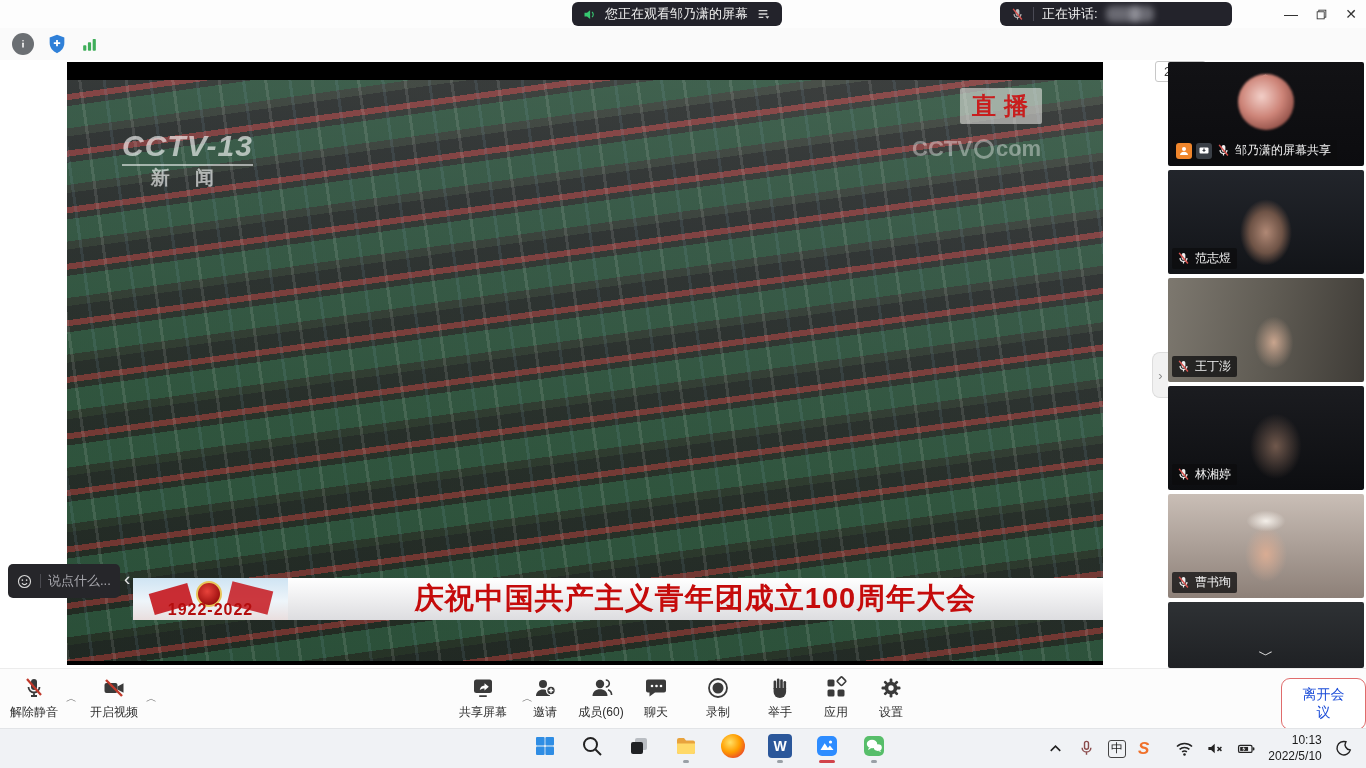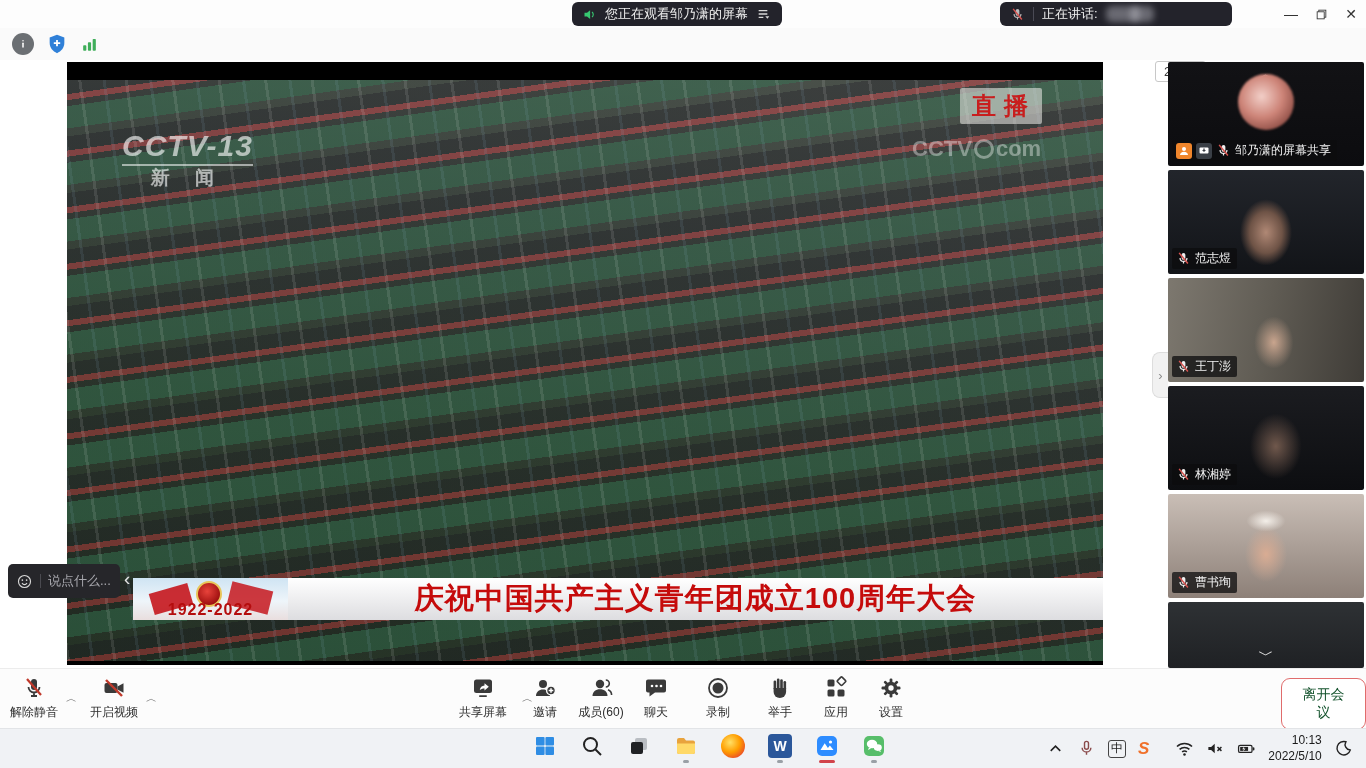--- a/index.html
+++ b/index.html
@@ -83,21 +83,21 @@
   .toolbar { left:0; top:668px; width:1366px; height:60px; background:#fcfcfc; border-top:1px solid #ececec; }
   .tbtn { position:absolute; top:676px; display:flex; flex-direction:column; align-items:center; gap:4px;
           color:#2e2e2e; font-size:12px; white-space:nowrap; }
   .tbtn svg { width:24px; height:24px; }
   .tchev { position:absolute; top:691px; color:#666; font-size:11px; }
   .ime-box { left:996px; top:673px; width:96px; height:46px;
              background:repeating-linear-gradient(90deg,#f3b9c5 0 9px,#9fd8d6 9px 18px); border-radius:4px; padding:4px; }
   .ime-inner { width:100%; height:100%; background:#fff; border-radius:2px; display:flex; align-items:center;
                justify-content:center; gap:4px; color:#e4697e; font-weight:bold; font-size:15px; }
   .ime-small { font-size:9px; font-weight:normal; }
-  .leave-btn { left:1281px; top:678px; border:1px solid #e06c6c; color:#14532d; font-size:14px;
+  .leave-btn { left:1281px; top:678px; border:1px solid #e06c6c; color:#1d4ed8; font-size:14px;
                border-radius:9px; padding:7px 14px; background:#fff; }
 
   
   .taskbar { left:0; top:728px; width:1366px; height:40px; background:#f0f2f5; border-top:1px solid #e2e4e7; }
   .tb-icons { left:532px; top:733px; display:flex; gap:21px; }
   .tb-ic { position:relative; width:26px; height:26px; display:flex; align-items:center; justify-content:center; }
   .tb-ic svg { width:24px; height:24px; }
   .run-dot { position:absolute; bottom:-4px; left:50%; transform:translateX(-50%); width:6px; height:3px;
              border-radius:2px; background:#9aa0a6; }
   .run-dot.active { width:16px; background:#d1434a; }

